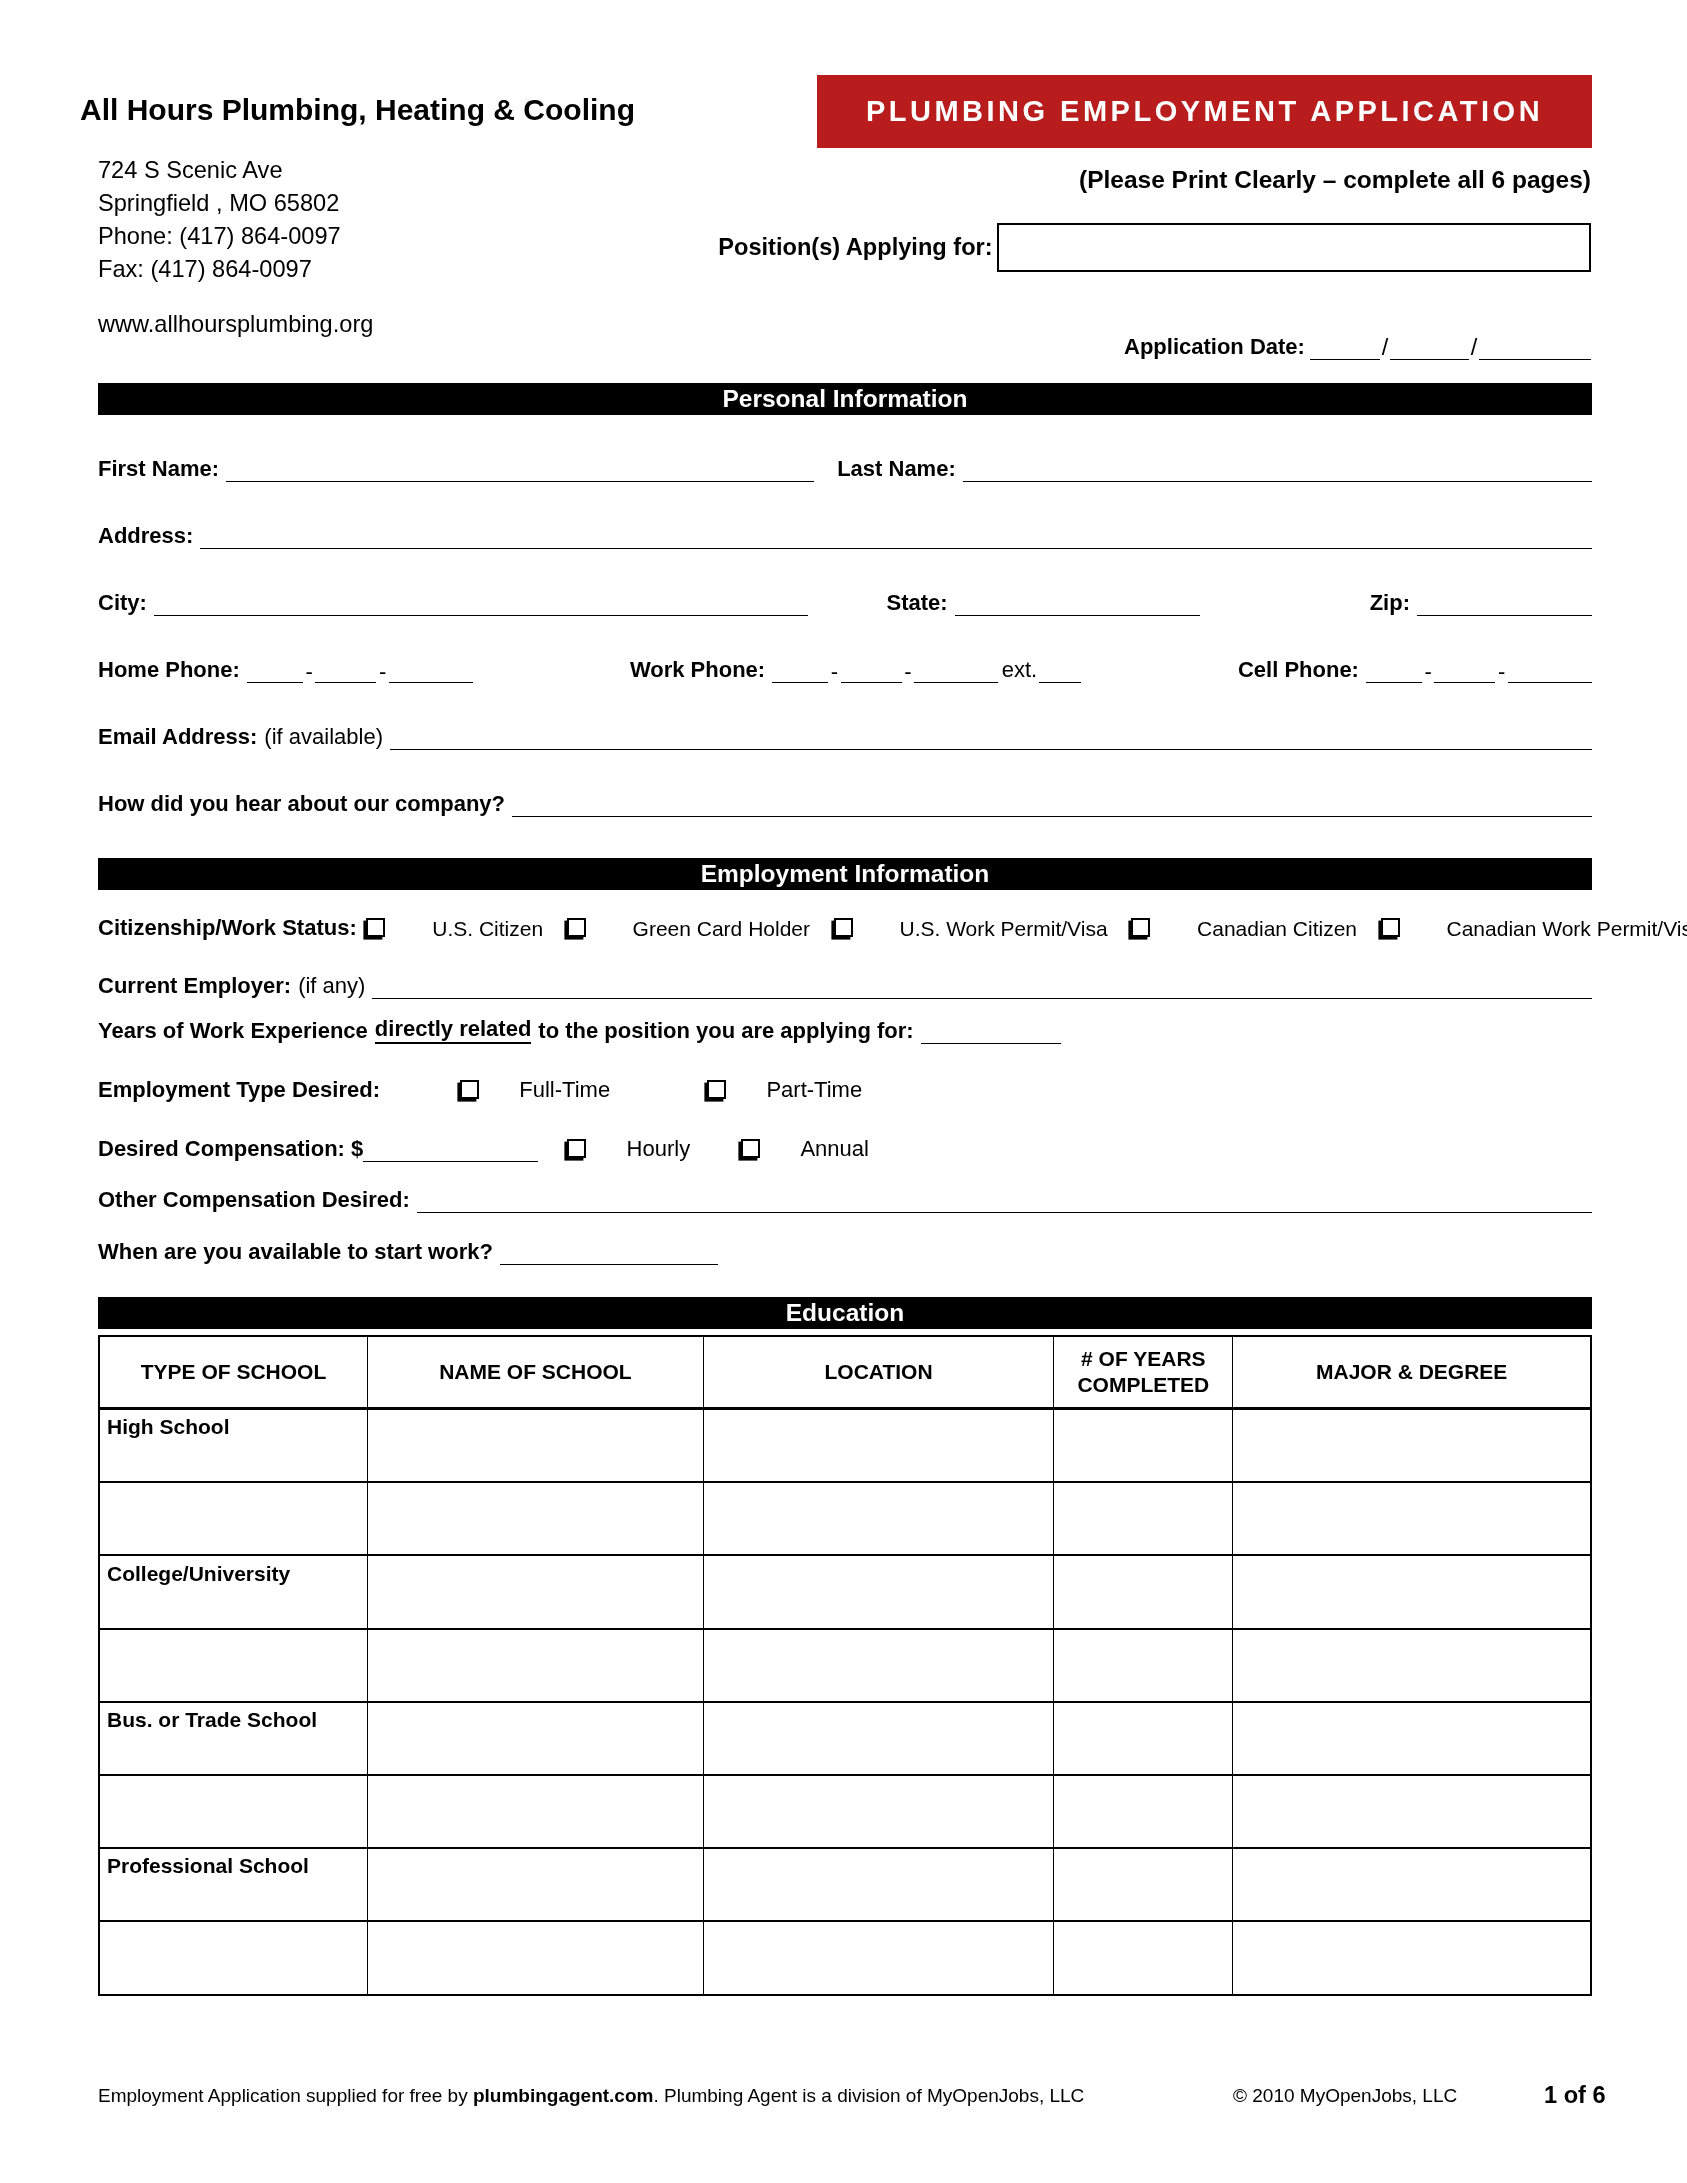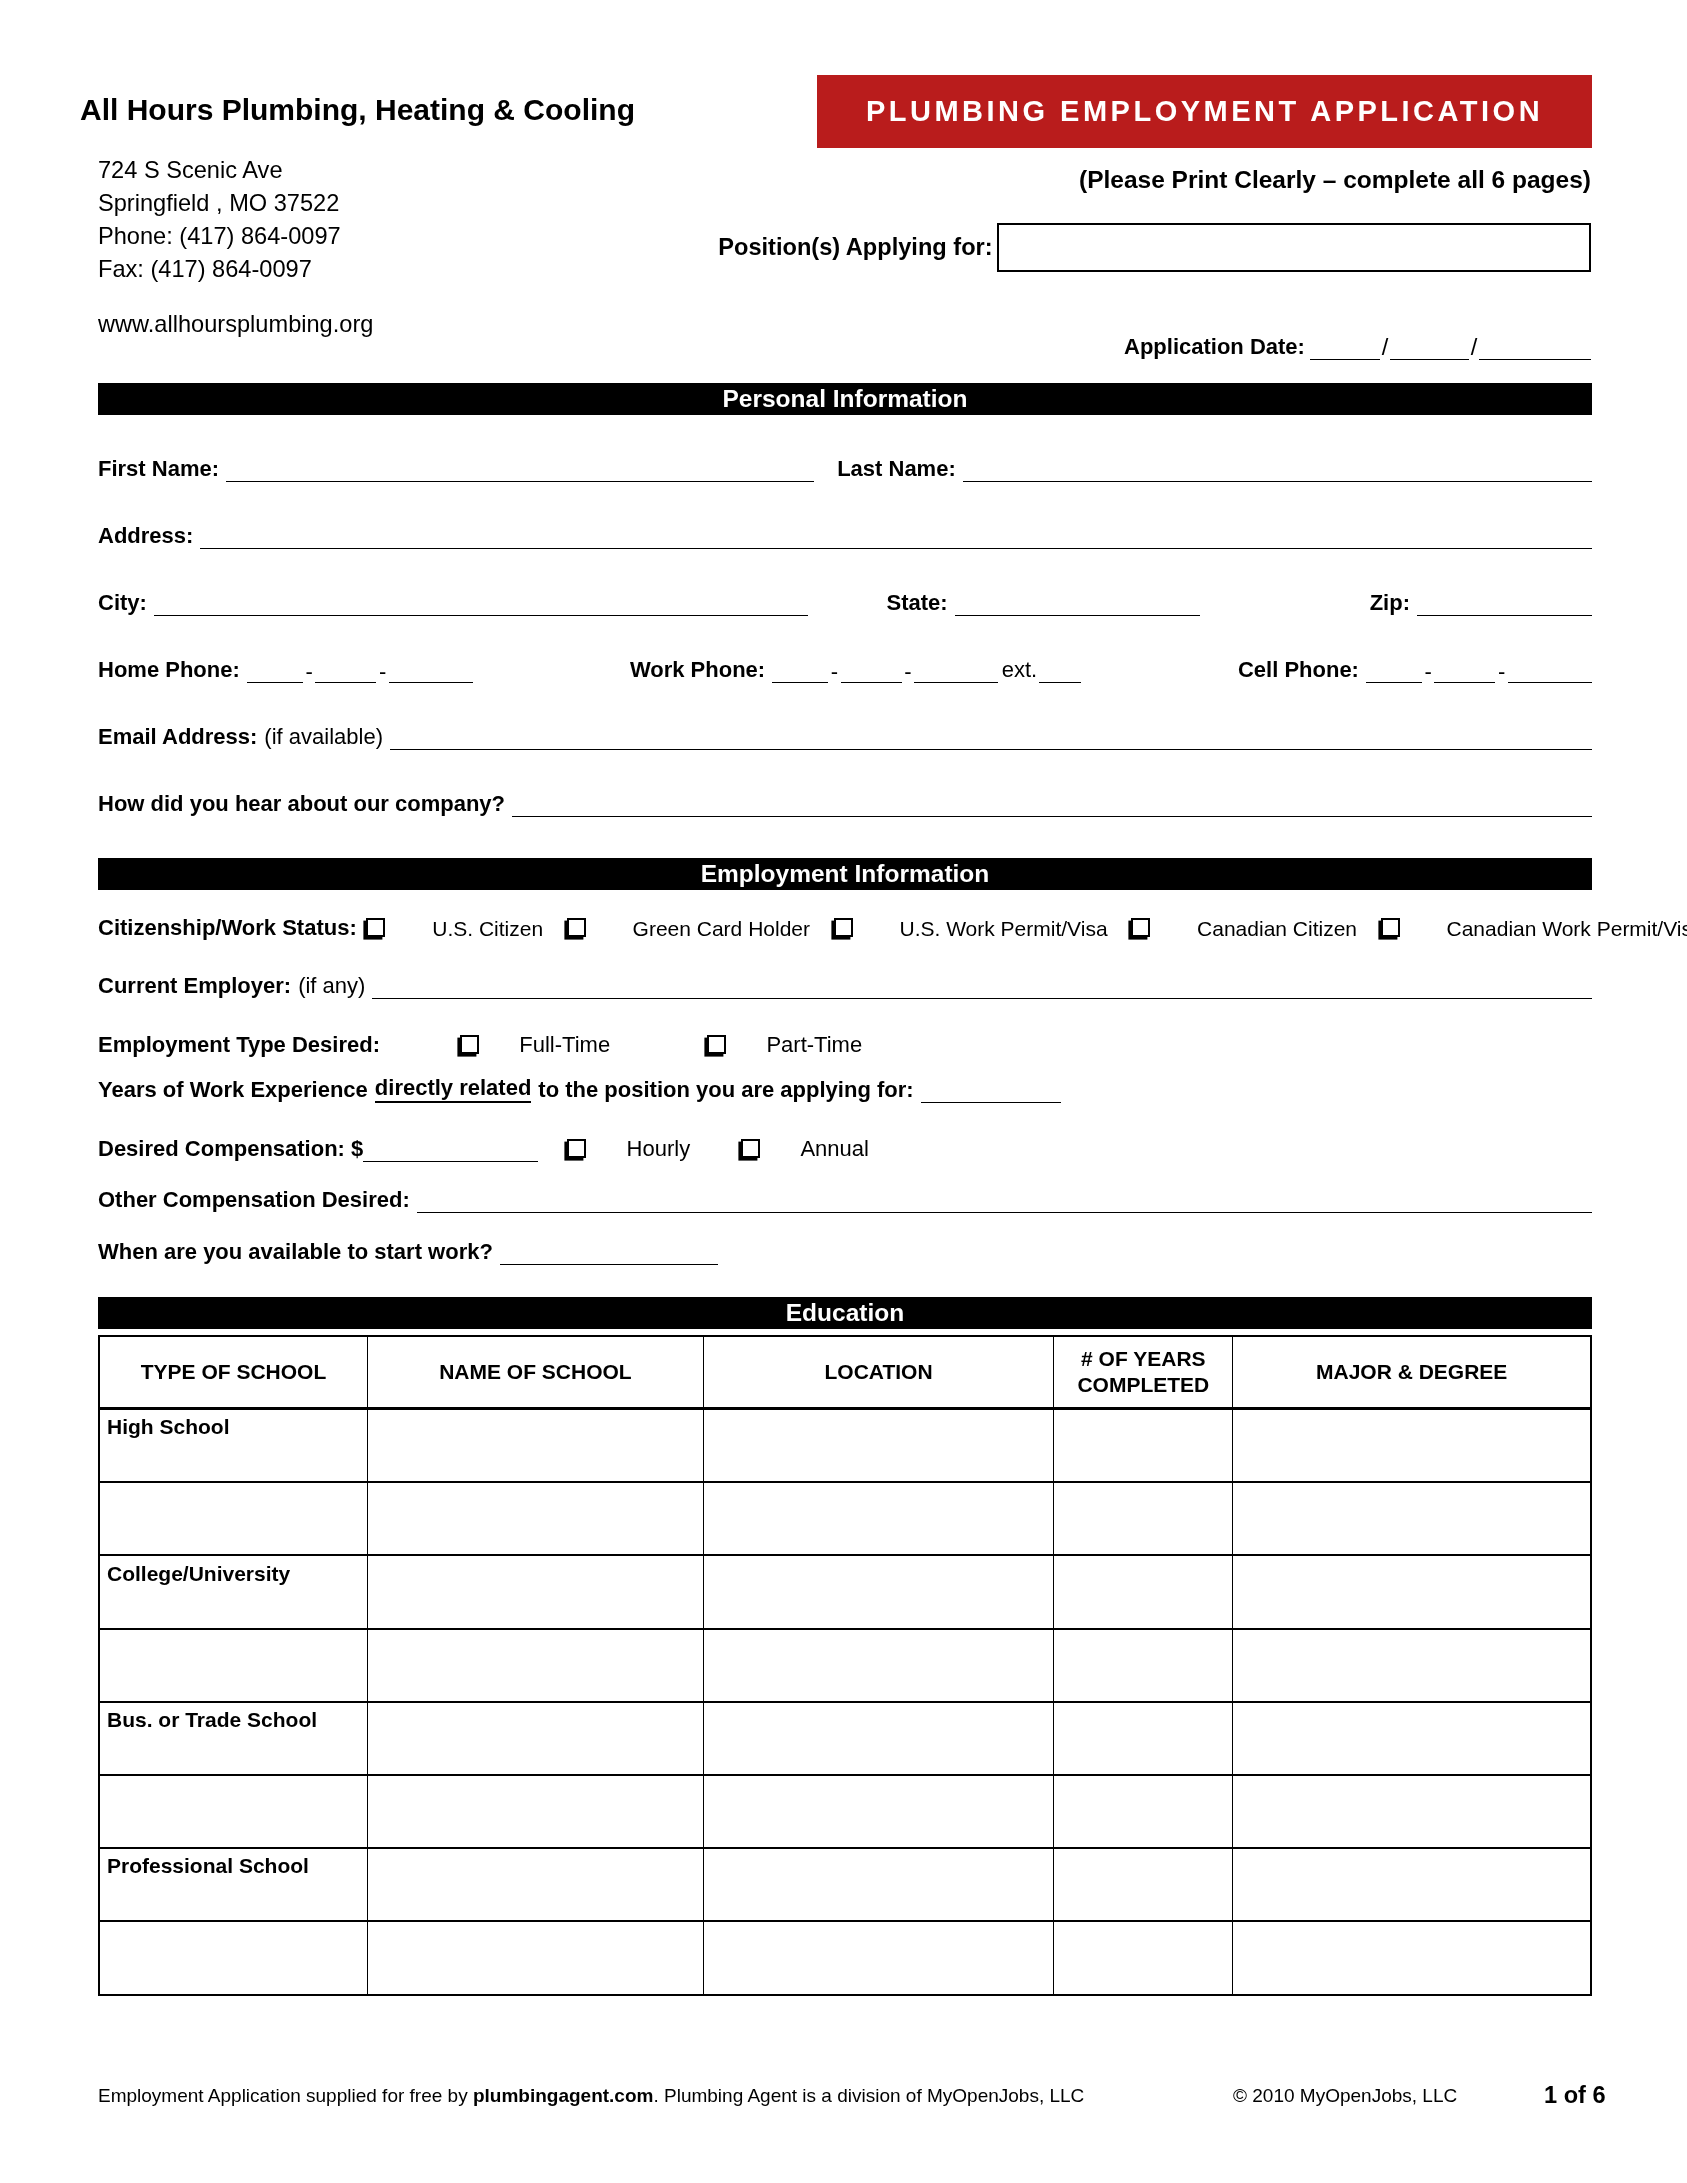--- a/index.html
+++ b/index.html
@@ -84,21 +84,21 @@
 <div class="page">
 
   <div class="company">All Hours Plumbing, Heating &amp; Cooling</div>
 
   <div class="titlebox">
     <span>PLUMBING EMPLOYMENT APPLICATION</span>
   </div>
 
   <div class="addr">
     <div>724 S Scenic Ave</div>
-    <div>Springfield , MO 37522</div>
+    <div>Springfield , MO 65802</div>
     <div>Phone: (417) 864-0097</div>
     <div>Fax: (417) 864-0097</div>
   </div>
 
   <div class="website">www.allhoursplumbing.org</div>
 
   <div class="subtitle">(Please Print Clearly – complete all 6 pages)</div>
 
   <div class="posrow">
     <span class="plabel">Position(s) Applying for:</span>
@@ -208,37 +208,37 @@
         <span>Canadian Work Permit/Visa</span>
       </span>
     </div>
 
     <div class="frow" style="height:58px;">
       <span class="lbl">Current Employer:</span>
       <span class="note">(if any)</span>
       <span class="ul grow"></span>
     </div>
 
+    <div class="frow" style="height:45px;">
+      <span class="lbl">Years of Work Experience</span>
+      <span class="uline-bold">directly related</span>
+      <span class="lbl">to the position you are applying for:</span>
+      <span class="ul ml8" style="width:140px;"></span>
+    </div>
+
     <div class="frow" style="height:59px;">
       <span class="lbl">Employment Type Desired:</span>
       <span class="opt" style="margin-left:77px;">
         <span class="cb tight"></span>
         <span>Full-Time</span>
       </span>
       <span class="opt" style="margin-left:94px;">
         <span class="cb tight"></span>
         <span>Part-Time</span>
       </span>
-    </div>
-
-    <div class="frow" style="height:45px;">
-      <span class="lbl">Years of Work Experience</span>
-      <span class="uline-bold">directly related</span>
-      <span class="lbl">to the position you are applying for:</span>
-      <span class="ul ml8" style="width:140px;"></span>
     </div>
 
     <div class="frow" style="height:59px;">
       <span class="lbl">Desired Compensation: $</span>
       <span class="ul" style="width:175px;"></span>
       <span class="opt" style="margin-left:26px;">
         <span class="cb tight"></span>
         <span>Hourly</span>
       </span>
       <span class="opt" style="margin-left:48px;">

